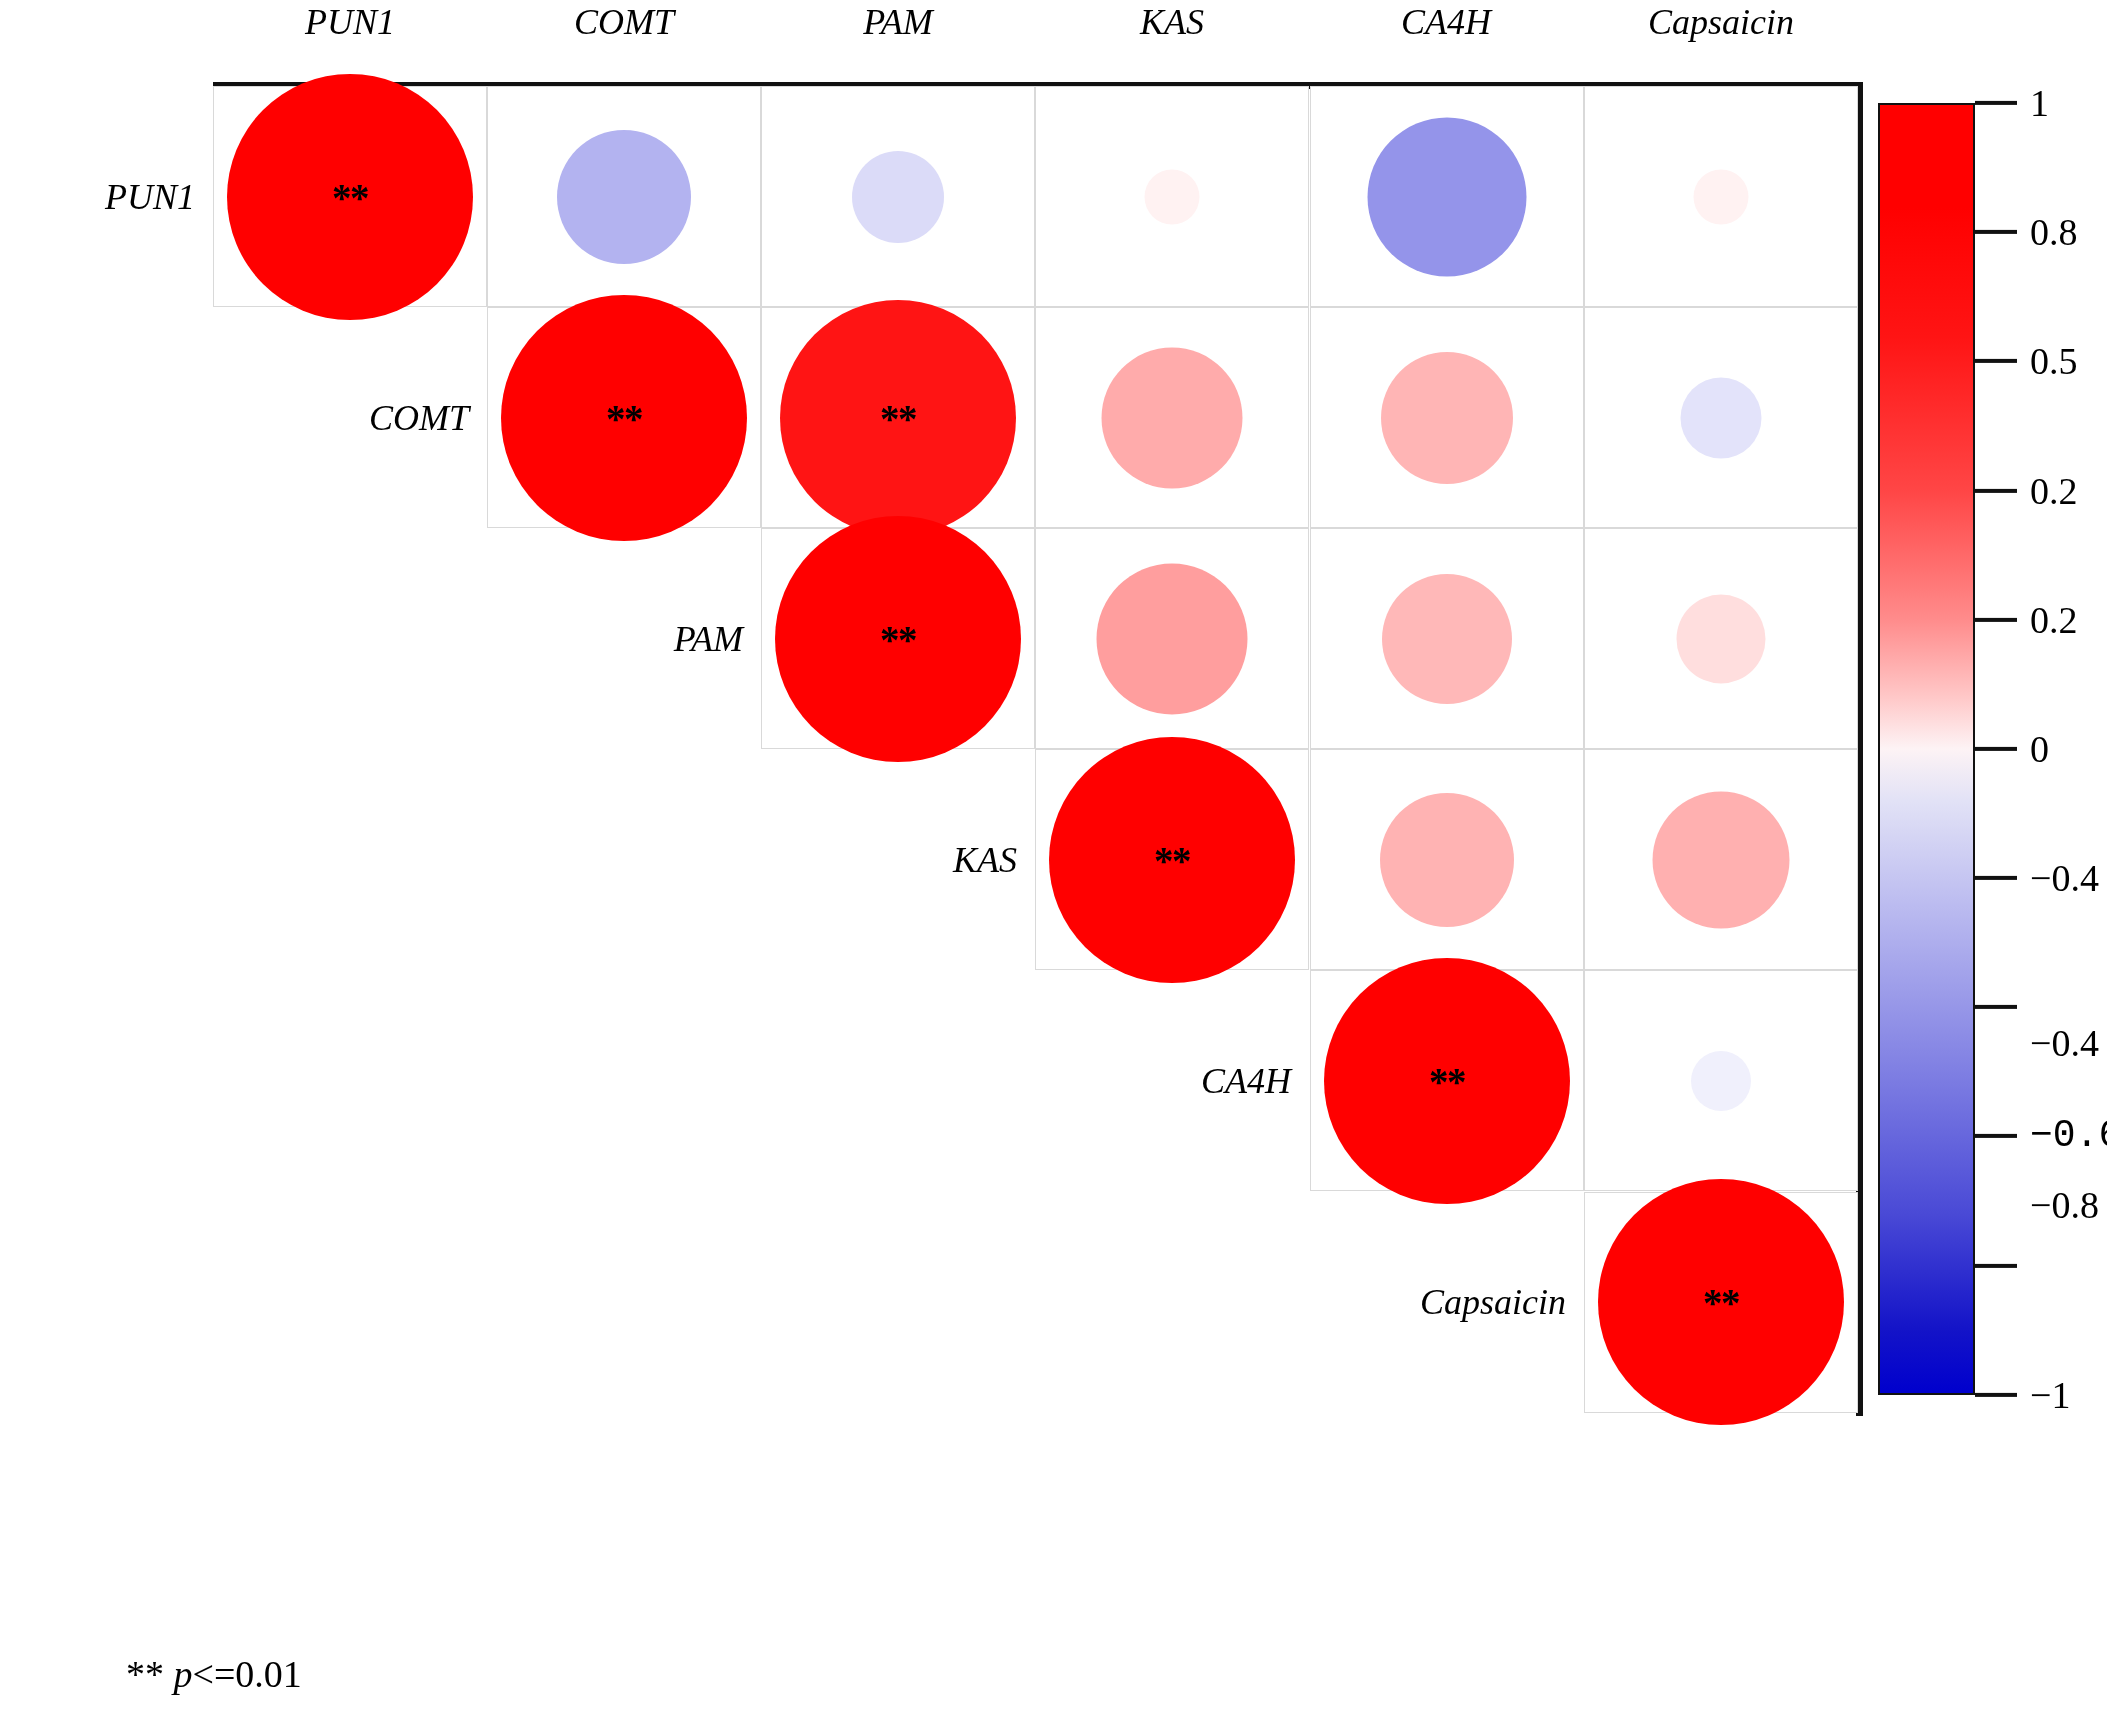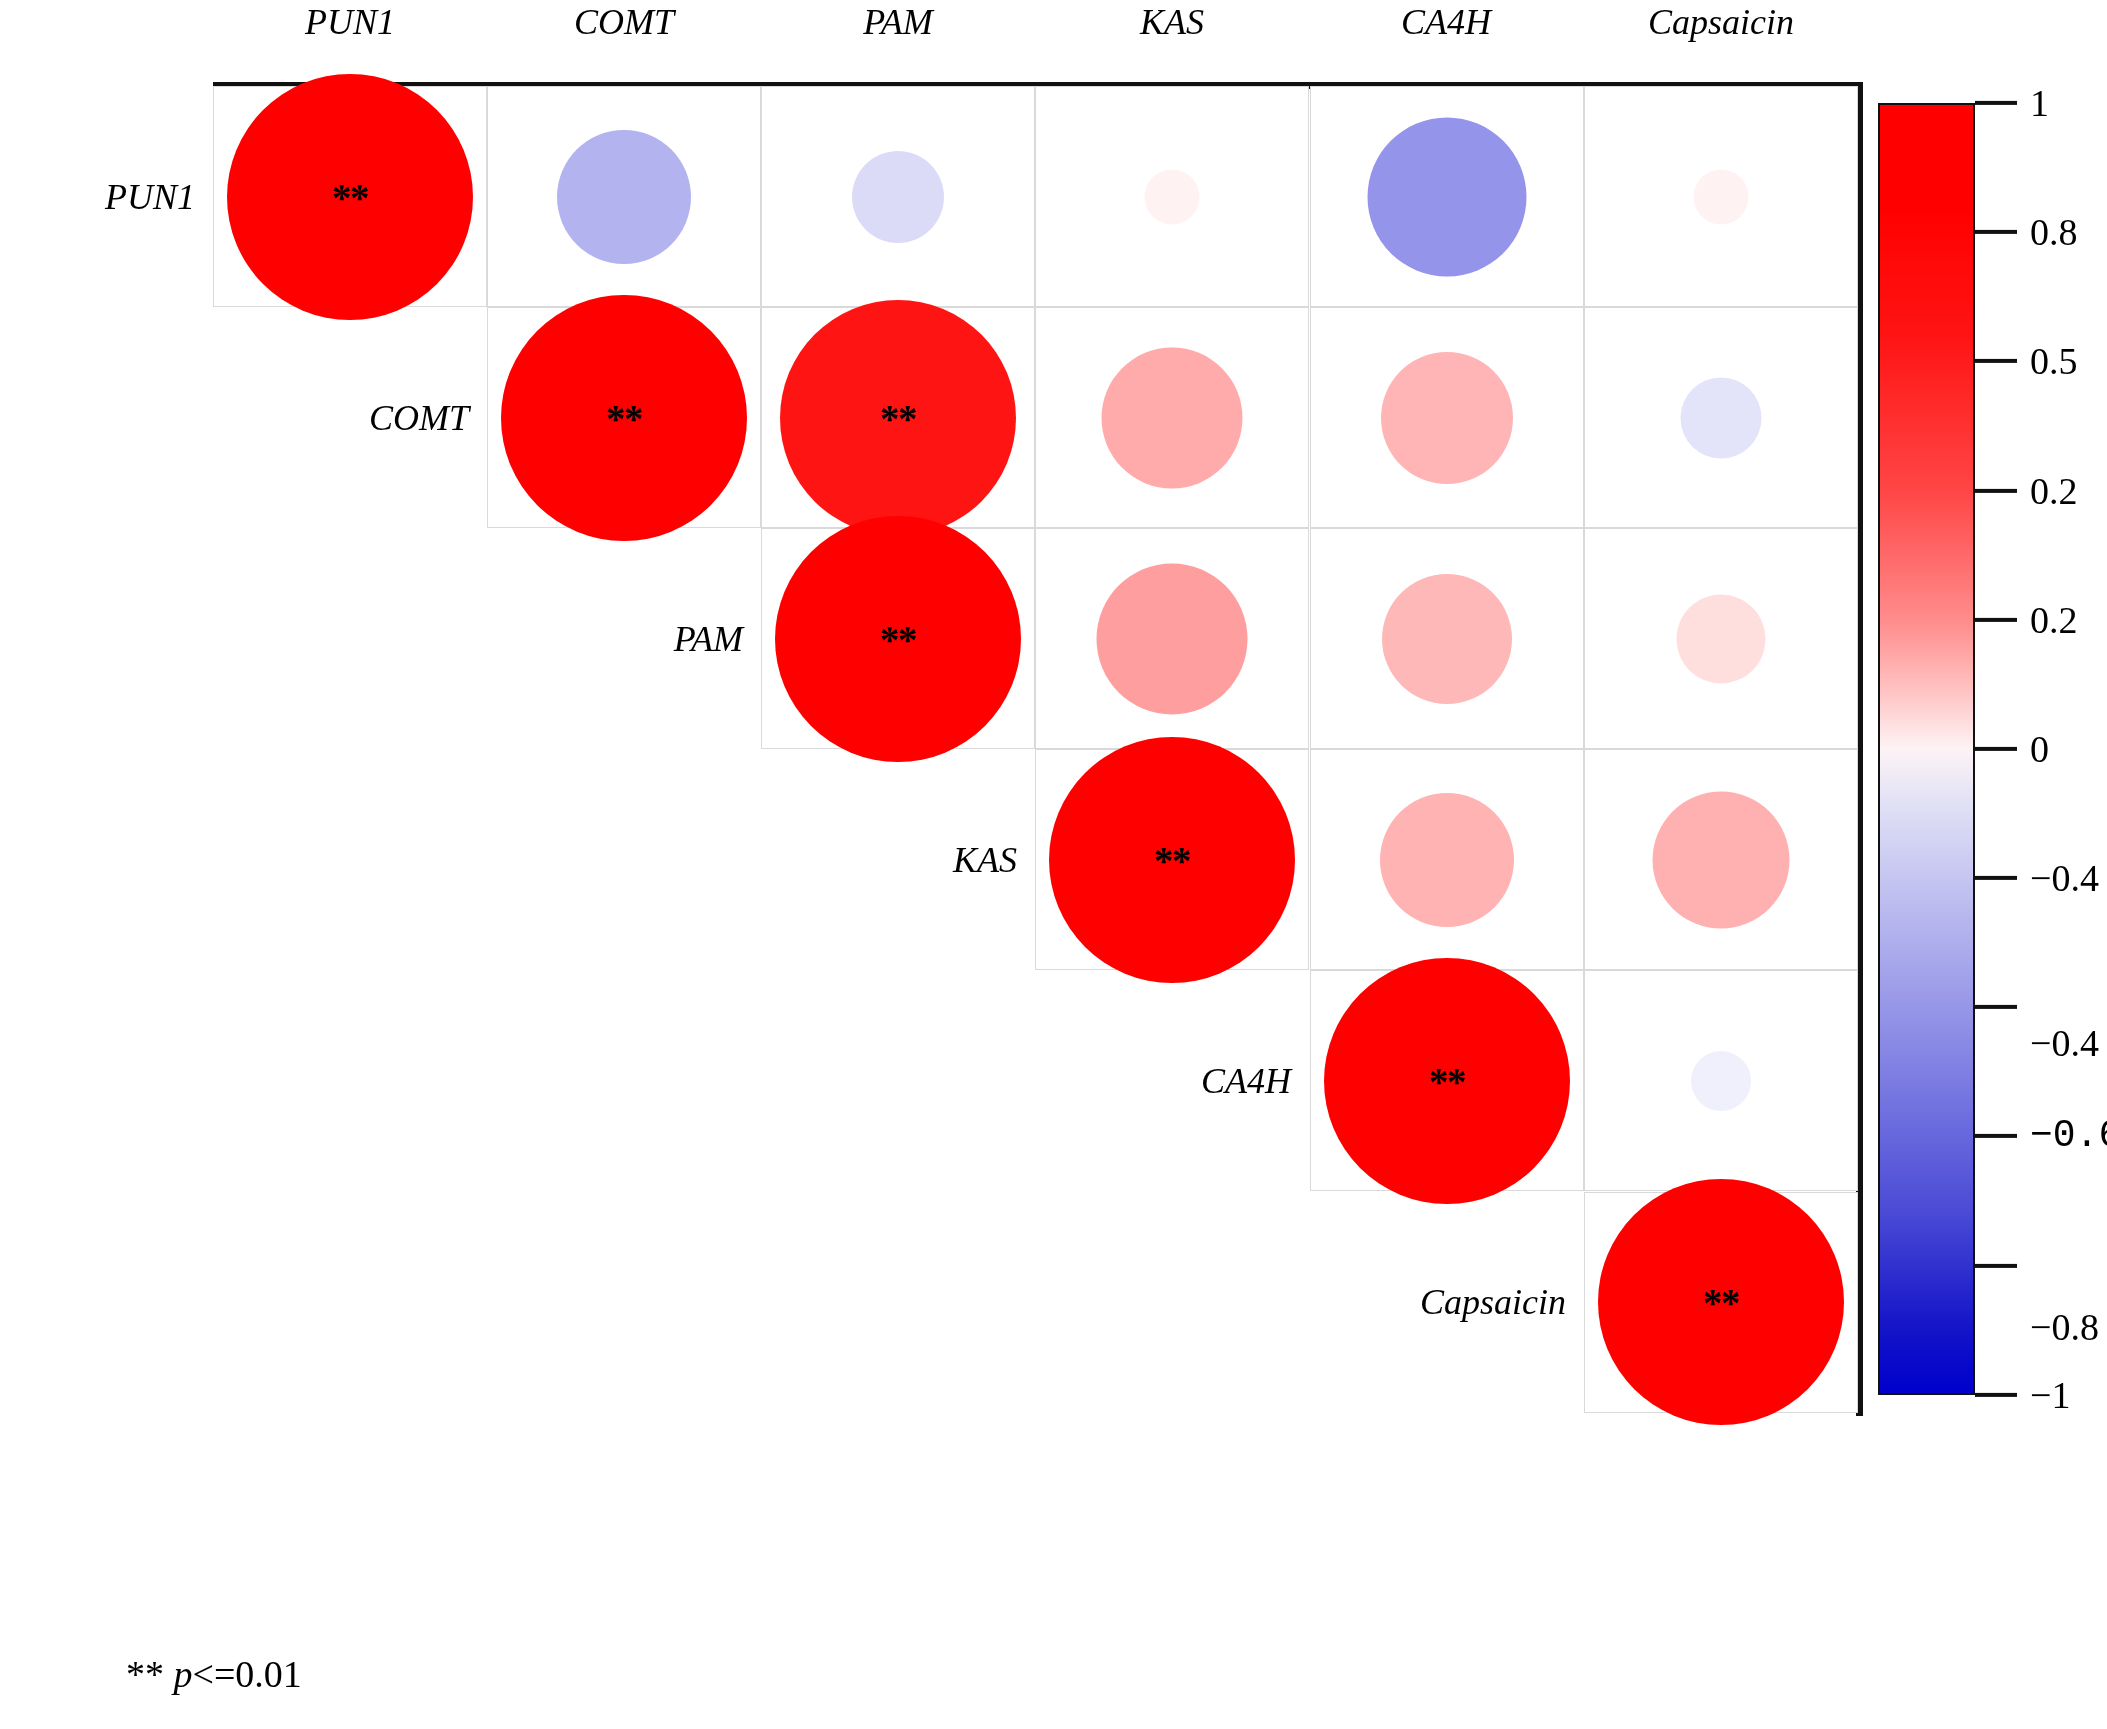--- a/index.html
+++ b/index.html
@@ -213,21 +213,21 @@
         <div class="cb-label" style="top: 517px;">0.2</div>
         <div class="cb-tick" style="top: 646px;"></div>
         <div class="cb-label" style="top: 646px;">0</div>
         <div class="cb-tick" style="top: 775px;"></div>
         <div class="cb-label" style="top: 775px;">−0.4</div>
         <div class="cb-tick" style="top: 904px;"></div>
         <div class="cb-label" style="top: 940px;">−0.4</div>
         <div class="cb-tick" style="top: 1033px;"></div>
         <div class="cb-label" style="top: 1033px; font-family: Liberation Mono, monospace;">−0.6</div>
         <div class="cb-tick" style="top: 1163px;"></div>
-        <div class="cb-label" style="top: 1224px;">−0.8</div>
+        <div class="cb-label" style="top: 1102px;">−0.8</div>
         <div class="cb-tick" style="top: 1292px;"></div>
         <div class="cb-label" style="top: 1292px;">−1</div>
       </div>
   </div>
 
   <div id="footnote">
     <span>** </span><span class="pv">p</span><span>&lt;=0.01</span>
   </div>
 
 </div>

